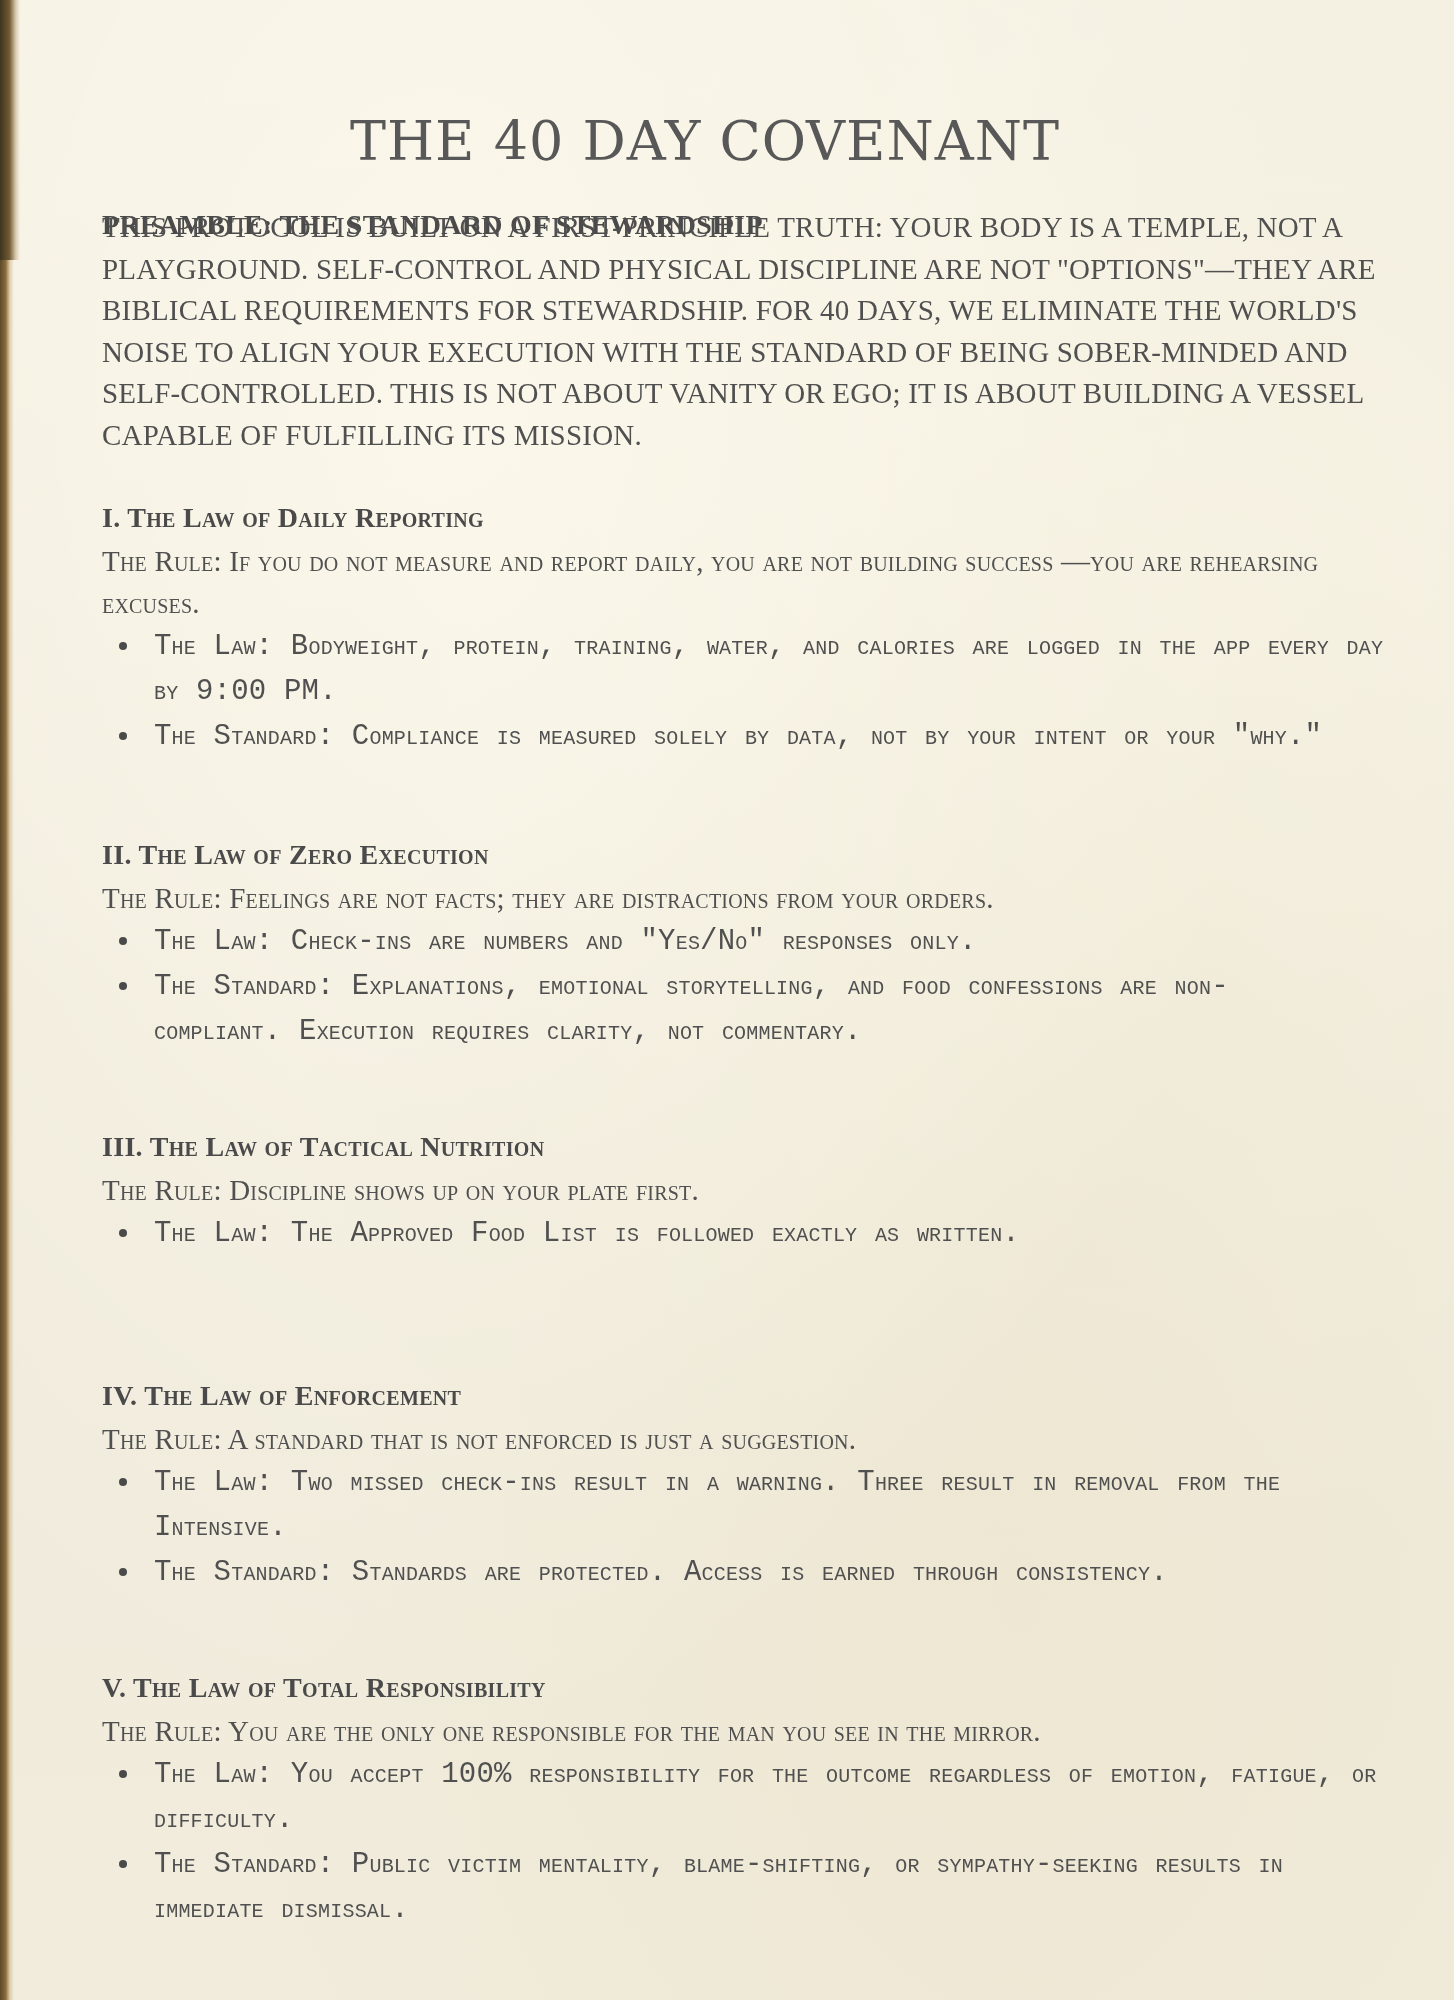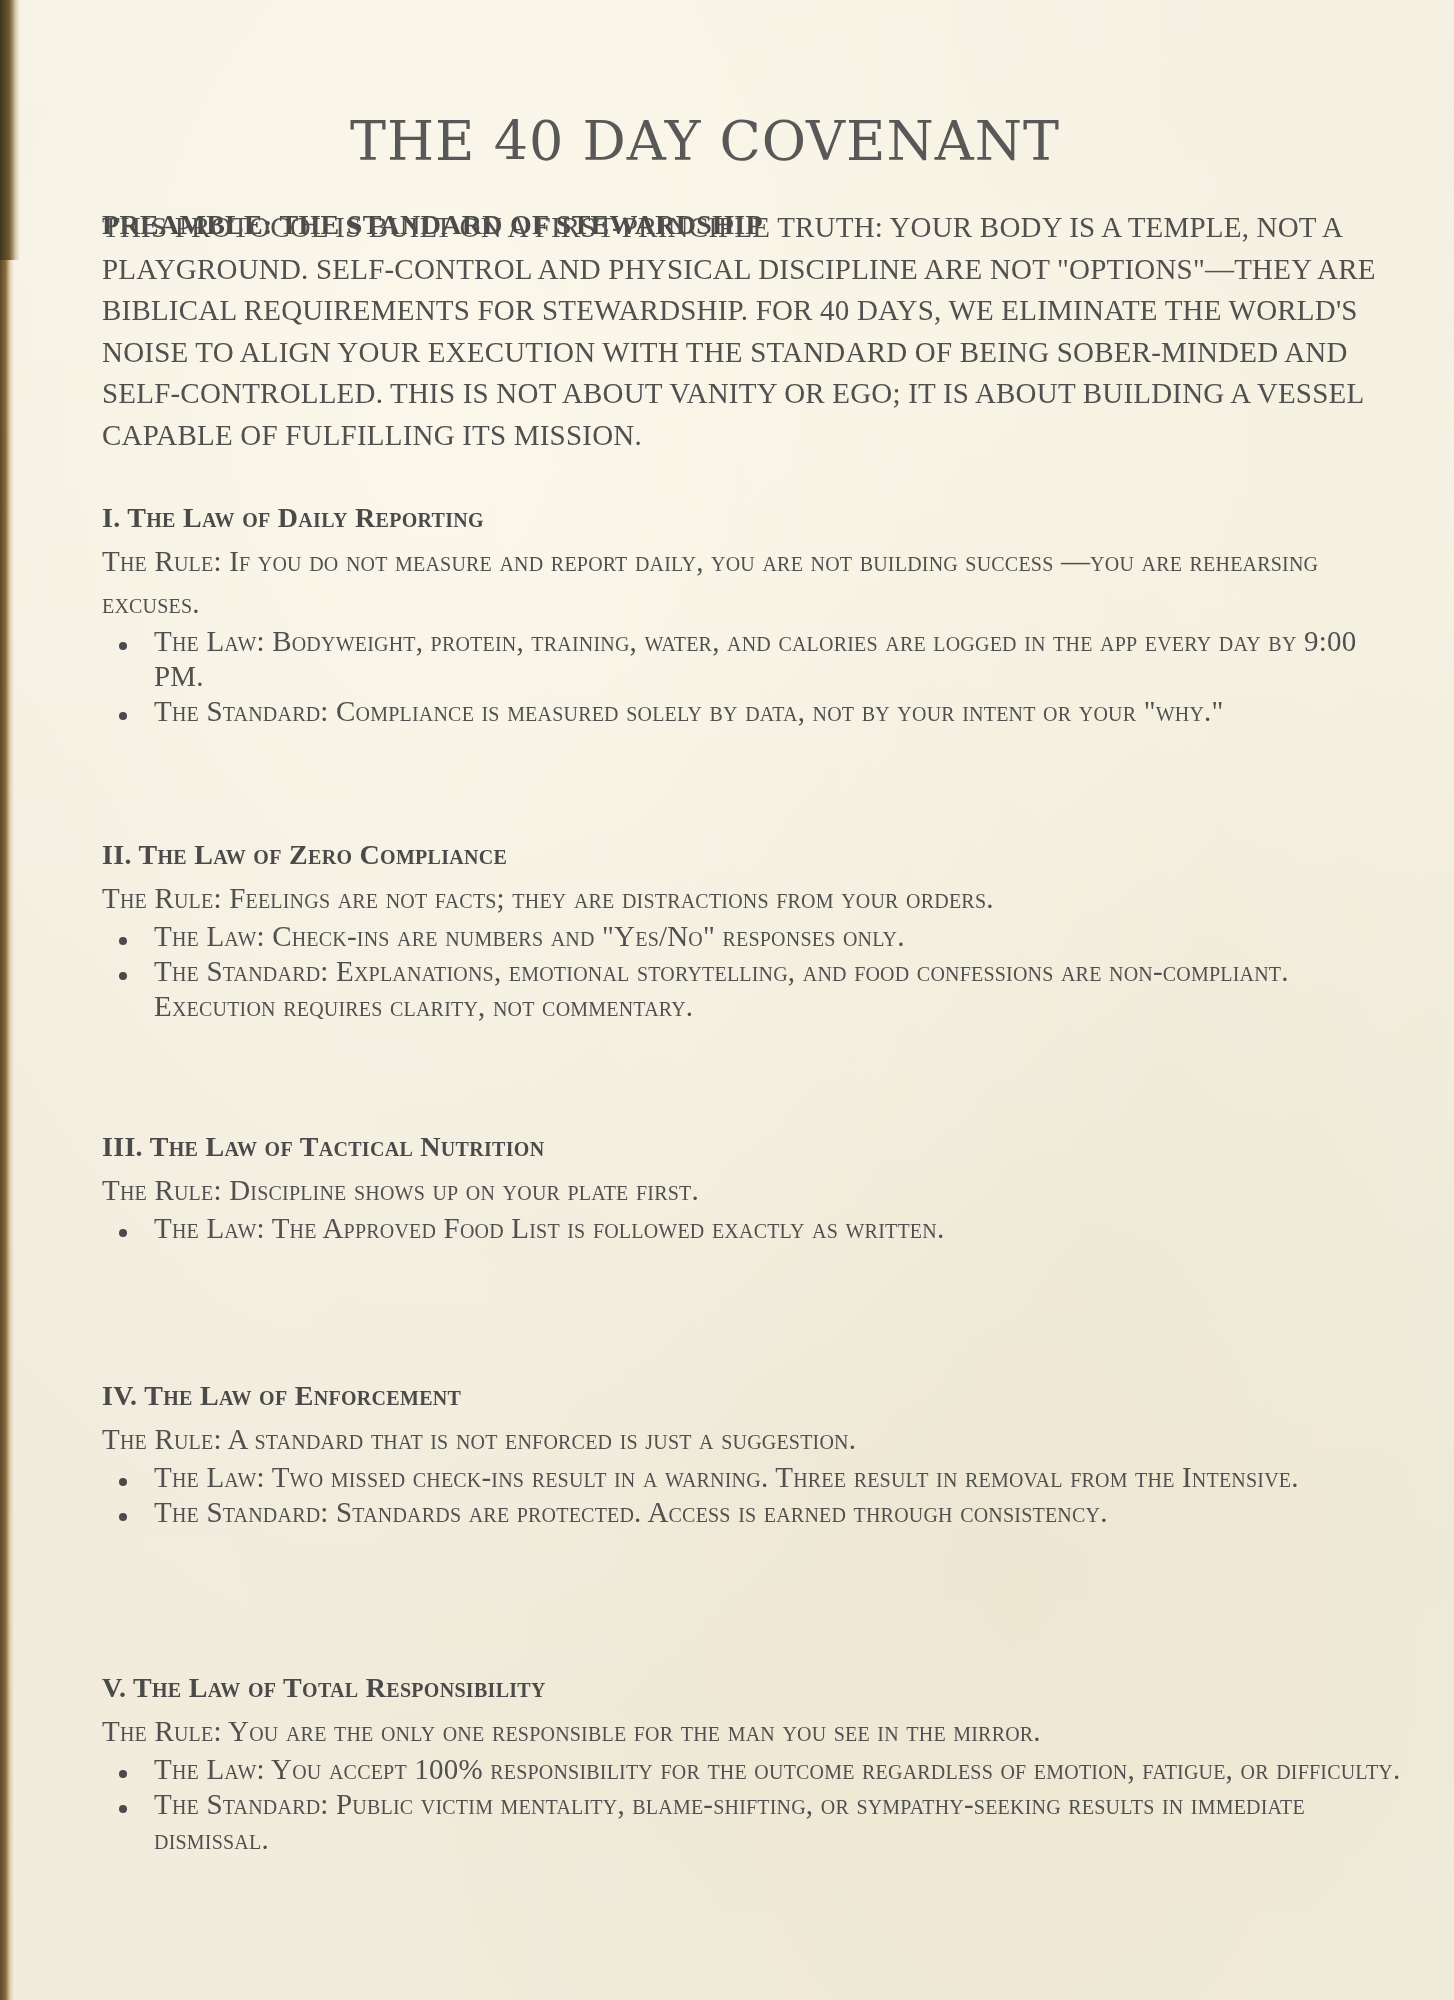--- a/index.html
+++ b/index.html
@@ -58,23 +58,23 @@
     letter-spacing: 0.2px;
   }
   .para.sc { text-transform: none; font-variant: small-caps; }
   .bullets {
     position: absolute; left: 102px; width: 1300px;
     margin: 0; padding: 0; list-style: none;
   }
   .bullets li {
     position: relative;
     padding-left: 52px;
-    font-family: Liberation Serif, serif;
+    font-family: Liberation Mono, monospace;
     font-size: 29px;
-    line-height: 35px;
+    line-height: 45px;
     color: #505050;
     font-variant: small-caps;
     letter-spacing: 0.2px;
   }
   .bullets li .dot {
     position: absolute; left: 17px; top: 18px;
     width: 8px; height: 8px; border-radius: 50%;
     background: #4a4a4a;
   }
 </style>
@@ -91,21 +91,21 @@
   <div class="heading caps" style="top:168px;">Preamble: The Standard of Stewardship</div>
   <div class="para" style="top:207px; width:1300px;">This protocol is built on a first-principle truth: your body is a temple, not a playground. Self-control and physical discipline are not "options"—they are biblical requirements for stewardship. For 40 days, we eliminate the world's noise to align your execution with the standard of being sober-minded and self-controlled. This is not about vanity or ego; it is about building a vessel capable of fulfilling its mission.</div>
 
   <div class="heading" style="top:502px;">I. The Law of Daily Reporting</div>
   <div class="para sc" style="top:541px; width:1290px;">The Rule: If you do not measure and report daily, you are not building success —you are rehearsing excuses.</div>
   <ul class="bullets" style="top:624px; width:1300px;">
     <li><span class="dot"></span><span>The Law: Bodyweight, protein, training, water, and calories are logged in the app every day by 9:00 PM.</span></li>
     <li><span class="dot"></span><span>The Standard: Compliance is measured solely by data, not by your intent or your "why."</span></li>
   </ul>
 
-  <div class="heading" style="top:839px;">II. The Law of Zero Compliance</div>
+  <div class="heading" style="top:839px;">II. The Law of Zero Execution</div>
   <div class="para sc" style="top:878px;font-family:Liberation Serif, serif;">The Rule: Feelings are not facts;  they are distractions from your orders.</div>
   <ul class="bullets" style="top:919px; width:1200px;">
     <li><span class="dot"></span><span>The Law: Check-ins are numbers and "Yes/No" responses only.</span></li>
     <li><span class="dot"></span><span>The Standard: Explanations, emotional storytelling, and food confessions are non-compliant. Execution requires clarity, not commentary.</span></li>
   </ul>
 
   <div class="heading" style="top:1131px;">III. The Law of Tactical Nutrition</div>
   <div class="para sc" style="top:1170px;">The Rule: Discipline shows up on your plate first.</div>
   <ul class="bullets" style="top:1211px; width:1300px;">
     <li><span class="dot"></span><span>The Law: The Approved Food List is followed exactly as written.</span></li>

